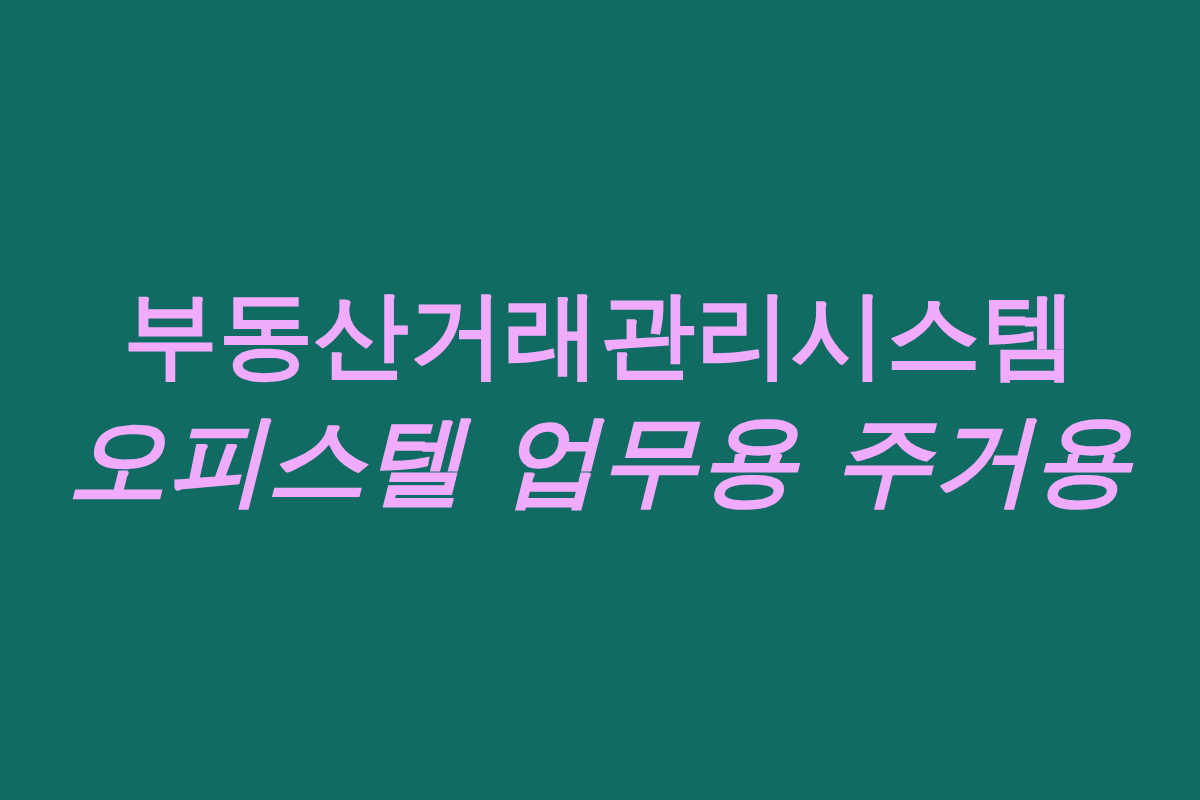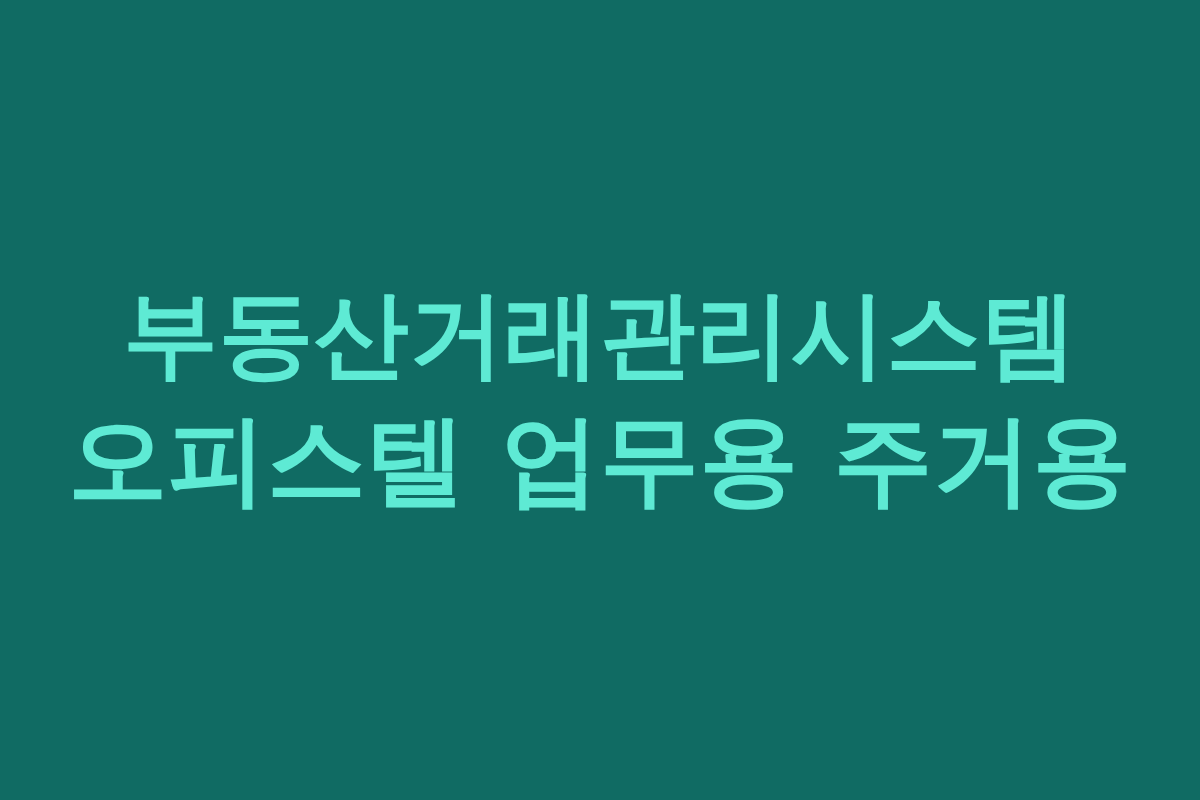--- a/index.html
+++ b/index.html
@@ -41,26 +41,26 @@
     white-space: normal;
     text-rendering: geometricPrecision;
   }
 
   #headline .hl-line {
     display: block;
   }
 
   
   #headline .hl-line.line-1 { font-size: 95px; }
-  #headline .hl-line.line-2 { font-size: 99px; }
+  #headline .hl-line.line-2 { font-size: 99px; font-style: italic; }
   #headline .hl-line.line-3 { font-size: 99px; }
 </style>
 </head>
 <body>
 
 <div id="banner" style="background-color: rgb(16, 107, 99);">
 
-  <h1 id="headline" style="color: #5eead4;">
+  <h1 id="headline" style="color: #f0abfc;">
     <span class="hl-line line-1">부동산거래관리시스템</span>
     <span class="hl-line line-2">오피스텔 업무용 주거용</span>
   </h1>
 
 </div>
 
 </body></html>

